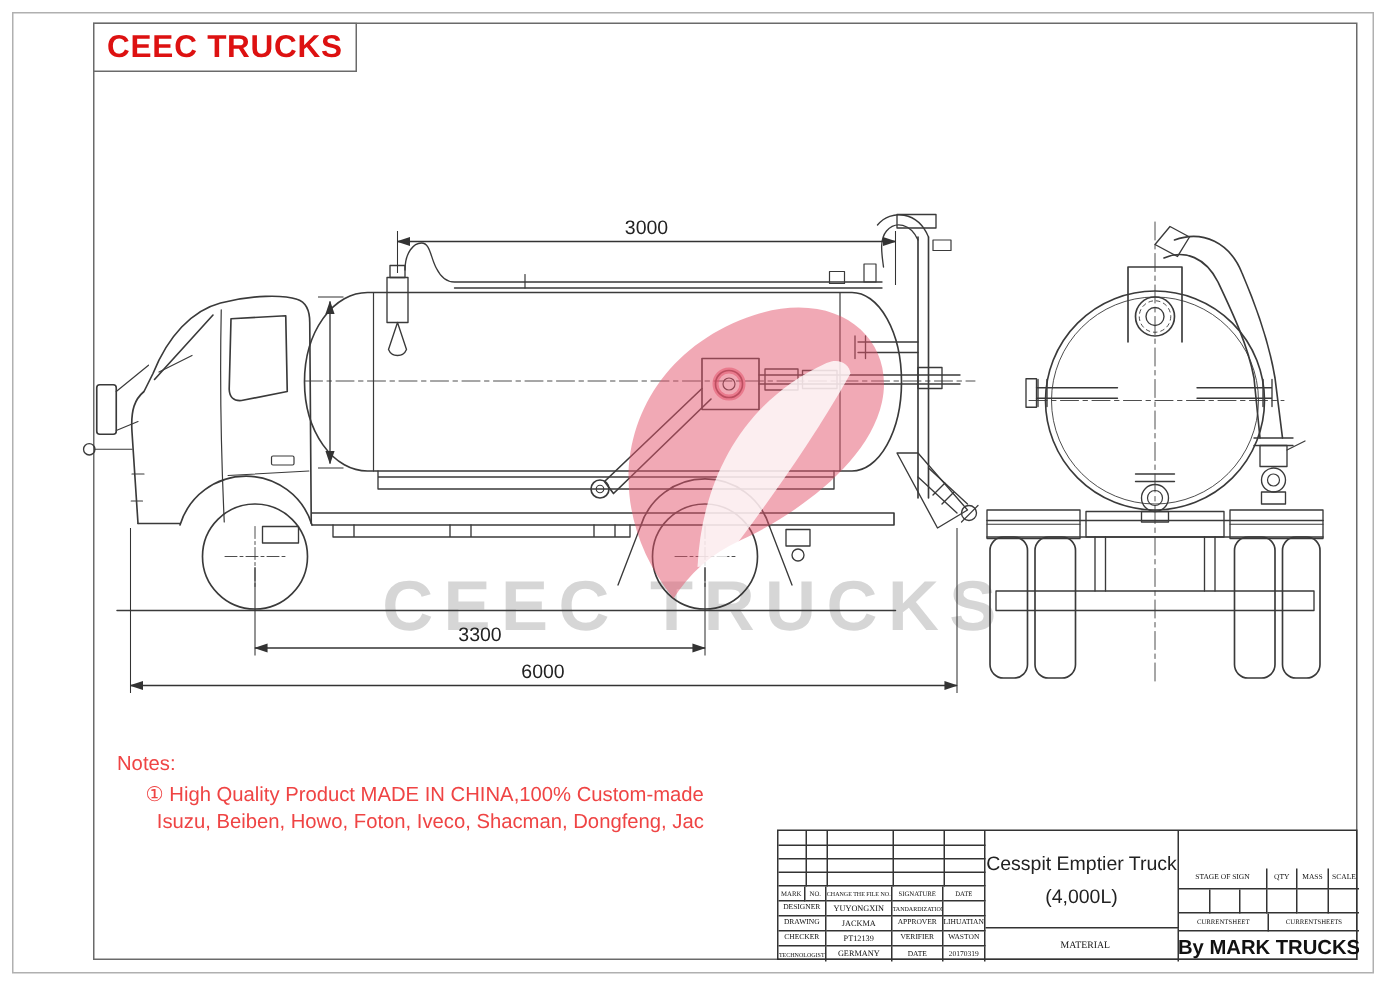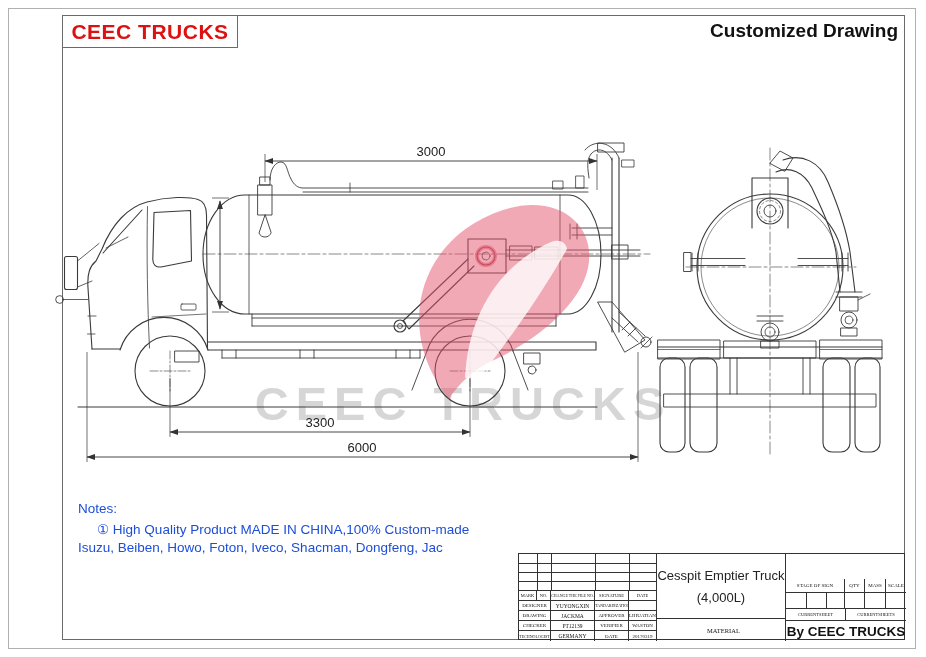--- a/index.html
+++ b/index.html
@@ -6,23 +6,23 @@
   .page{position:relative;width:926px;height:657px;background:#ffffff;overflow:hidden;
         font-family:"Liberation Sans",sans-serif;}
   .outer-border{position:absolute;left:8px;top:8px;width:908px;height:641px;border:1px solid #b0b0b0;box-sizing:border-box;}
   .frame{position:absolute;left:62px;top:15px;width:843px;height:625px;border:1px solid #6a6a6a;box-sizing:border-box;}
   .logo-box{position:absolute;left:62px;top:15px;width:176px;height:33px;border:1px solid #6a6a6a;box-sizing:border-box;
             display:flex;align-items:center;justify-content:center;background:#fff;}
   .logo-text{color:#dd1111;font-weight:bold;font-size:21px;letter-spacing:.5px;}
   .sheet-heading{position:absolute;top:20px;right:28px;font-size:19px;font-weight:bold;color:#111;}
   svg.draw{position:absolute;left:0;top:0;}
   
-  .notes{position:absolute;left:78px;top:501px;color:#1d4ed8;}
+  .notes{position:absolute;left:78px;top:501px;color:#ef4444;}
   .notes-title{font-size:13.5px;margin-bottom:5px;}
-  .note-line{font-size:13.5px;line-height:17.5px;margin-left:19px;white-space:nowrap;}
+  .note-line{font-size:13.5px;line-height:17.5px;margin-left:19px;white-space:nowrap;text-align:right;}
   .note-line.flush{margin-left:0;}
   
   .tb{position:absolute;left:518px;top:553px;width:387px;height:87px;border:1px solid #333;
       box-sizing:border-box;color:#111;font-family:"Liberation Serif",serif;}
   .tb .cell{position:absolute;box-sizing:border-box;border-right:1px solid #333;border-bottom:1px solid #333;
       display:flex;align-items:center;justify-content:center;overflow:hidden;white-space:nowrap;}
   .tb .noR{border-right:none;} .tb .noB{border-bottom:none;}
   .f45{font-size:4.5px;} .f4{font-size:4px;} .f5{font-size:5px;} .f55{font-size:5.5px;} .f65{font-size:6.5px;}
   .rev-grid{left:0;top:0;width:138px;height:37px;
      background-image:linear-gradient(#333,#333),linear-gradient(#333,#333),linear-gradient(#333,#333),linear-gradient(#333,#333),
@@ -44,21 +44,20 @@
 <body>
 
 <div class="page">
 
   <div class="outer-border"></div>
   <div class="frame"></div>
 
   <div class="logo-box">
     <span class="logo-text">CEEC TRUCKS</span>
   </div>
-  <div class="sheet-heading">Customized Drawing</div>
 
   <svg class="draw" width="926" height="657" viewBox="0 0 926 657">
     <defs>
       <marker id="arr" viewBox="0 0 10 10" refX="9.3" refY="5" markerWidth="10" markerHeight="10" orient="auto-start-reverse">
         <path d="M0,1.6 L10,5 L0,8.4 Z" fill="#333"></path>
       </marker>
     </defs>
 
     <text x="463" y="420" font-size="47" font-weight="bold" letter-spacing="7" text-anchor="middle" opacity="0.75" font-family="Liberation Sans, sans-serif" fill="#c9c9c9">CEEC TRUCKS</text>
 
@@ -248,16 +247,16 @@
     <div class="cell" style="left:346px;top:39px;width:21px;height:16px;"></div>
     <div class="cell noR" style="left:367px;top:39px;width:20px;height:16px;"></div>
     <div class="cell sheet-cell f45" style="left:267px;top:55px;width:60px;height:12px;">
       <span>CURRENT</span>
       <span>SHEET</span>
     </div>
     <div class="cell sheet-cell f45 noR" style="left:327px;top:55px;width:60px;height:12px;">
       <span>CURRENT</span>
       <span>SHEETS</span>
     </div>
-    <div class="cell byline-cell noR noB">By CEEC TRUCKS</div>
+    <div class="cell byline-cell noR noB">By MARK TRUCKS</div>
   </div>
 
 </div>
 
 </body></html>

